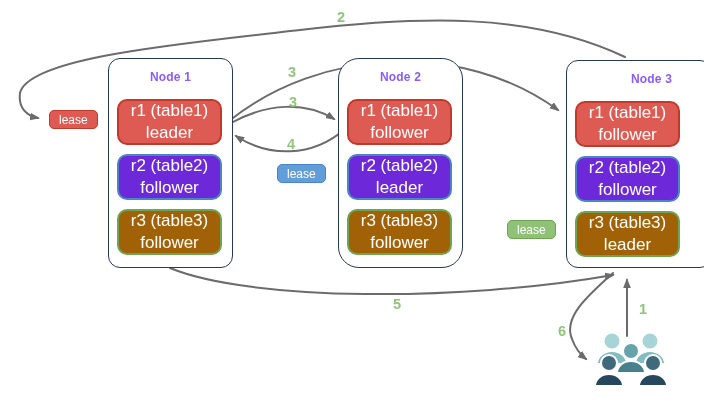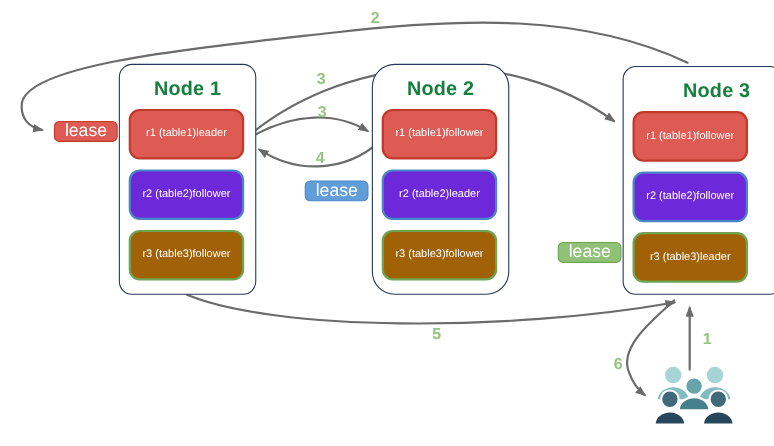--- a/index.html
+++ b/index.html
@@ -6,35 +6,35 @@
   .canvas{
     position:relative;width:704px;height:405px;background:#ffffff;overflow:hidden;
     font-family:"Liberation Sans","DejaVu Sans",sans-serif;
   }
   .arrows{position:absolute;left:0;top:0;width:704px;height:405px;pointer-events:none;}
   .node{
     position:absolute;width:125px;height:210px;background:#ffffff;
     border:1.6px solid #26395a;border-radius:12px;box-sizing:border-box;
   }
   .node-title{
-    text-align:center;font-weight:bold;font-size:18px;color:#15803d;
+    text-align:center;font-weight:bold;font-size:12px;color:#8b5cf6;
     padding-top:11px;letter-spacing:.2px;
   }
   .replica{
     position:absolute;left:8px;width:105px;height:46px;border-radius:10px;
-    box-sizing:border-box;display:flex;flex-direction:row;align-items:center;
-    justify-content:center;color:#ffffff;font-size:10px;line-height:1.32;text-align:center;
+    box-sizing:border-box;display:flex;flex-direction:column;align-items:center;
+    justify-content:center;color:#ffffff;font-size:17px;line-height:1.32;text-align:center;
   }
   .pos-r1{top:40px}.pos-r2{top:95px}.pos-r3{top:150px}
   .c-red{background:#dd5b52;border:2px solid #c0392b;}
   .c-blue{background:#6d28d9;border:2px solid #4a86c5;}
   .c-green{background:#a16207;border:2px solid #6fa453;}
   .lease{
     position:absolute;height:19px;padding:0 9px;border-radius:5px;box-sizing:border-box;
-    display:flex;align-items:center;justify-content:center;color:#ffffff;font-size:16px;
+    display:flex;align-items:center;justify-content:center;color:#ffffff;font-size:12px;
   }
   .lease-red{left:49px;top:110px;background:#dd5b52;border:1.5px solid #c0392b;}
   .lease-blue{left:277px;top:164px;background:#619ed9;border:1.5px solid #4a86c5;}
   .lease-green{left:507px;top:220px;background:#8fc276;border:1.5px solid #6fa453;}
   .step{
     position:absolute;transform:translate(-50%,-50%);
     color:#92c47c;font-weight:bold;font-size:14.5px;
   }
   .users{position:absolute;left:592px;top:329px;}
 </style>

